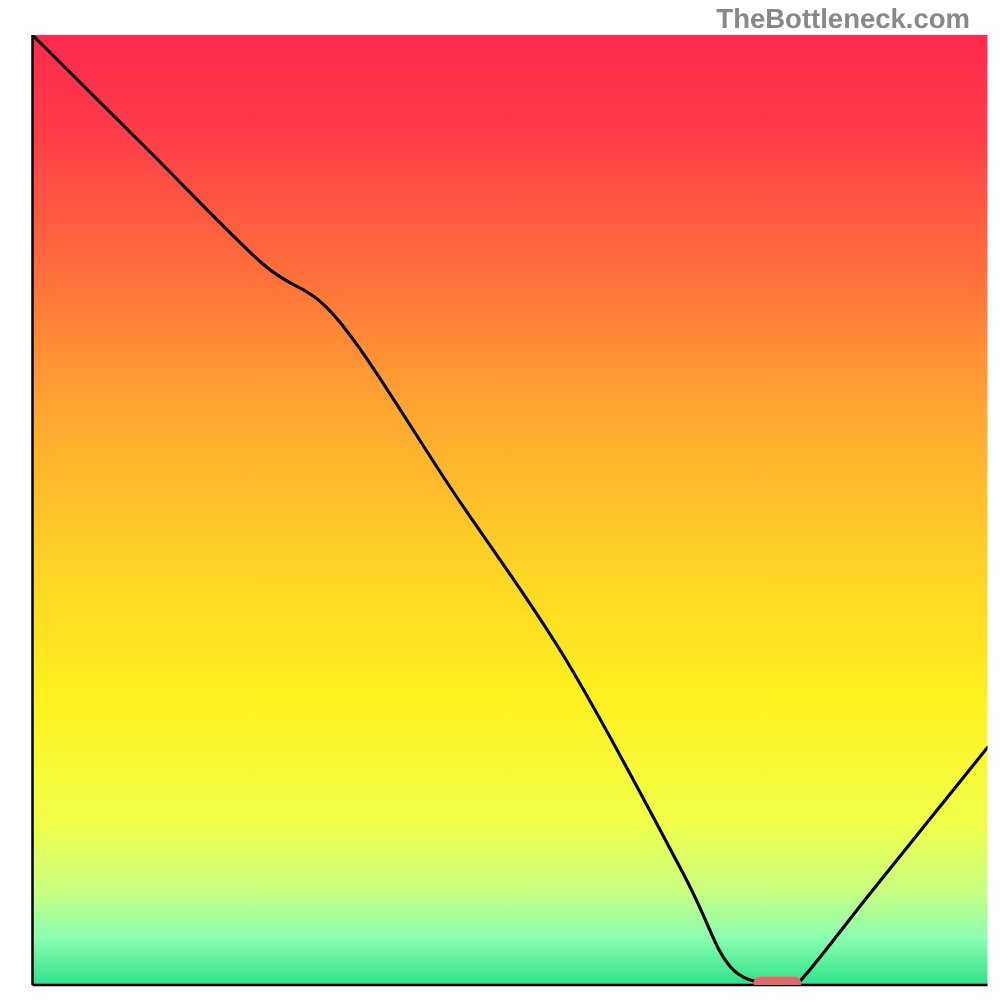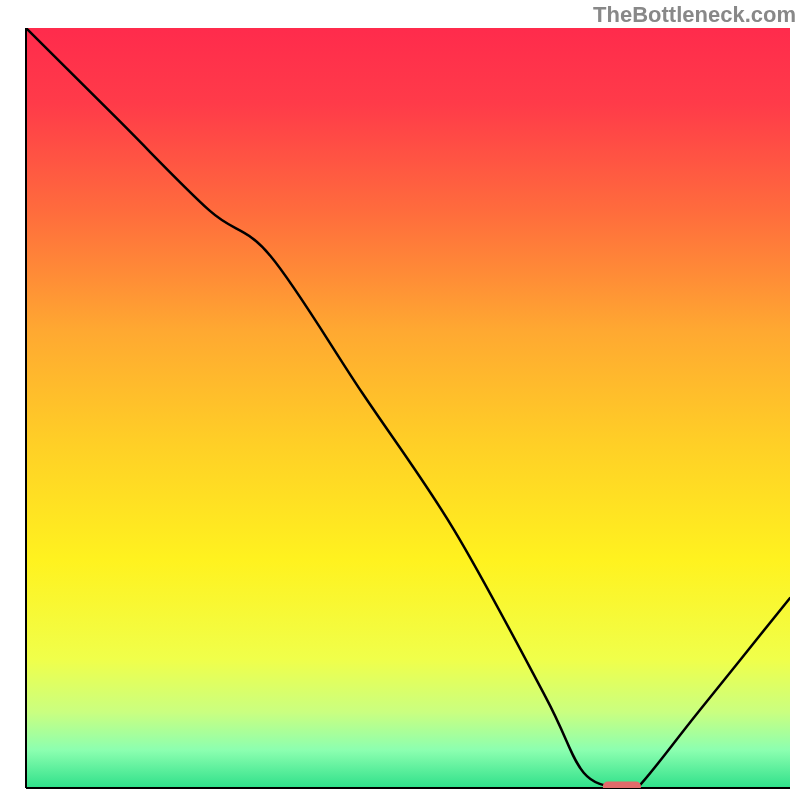--- a/index.html
+++ b/index.html
@@ -11,21 +11,21 @@
     overflow: hidden;
   }
   .chart-container {
     position: relative;
     width: 800px;
     height: 800px;
   }
   .watermark {
     position: absolute;
     top: 2px;
-    right: 4px;
+    right: 24px;
     font-family: Arial, Helvetica, sans-serif;
     font-weight: bold;
     font-size: 22px;
     color: #888888;
     z-index: 3;
     user-select: none;
   }
   svg {
     position: absolute;
     top: 0;

